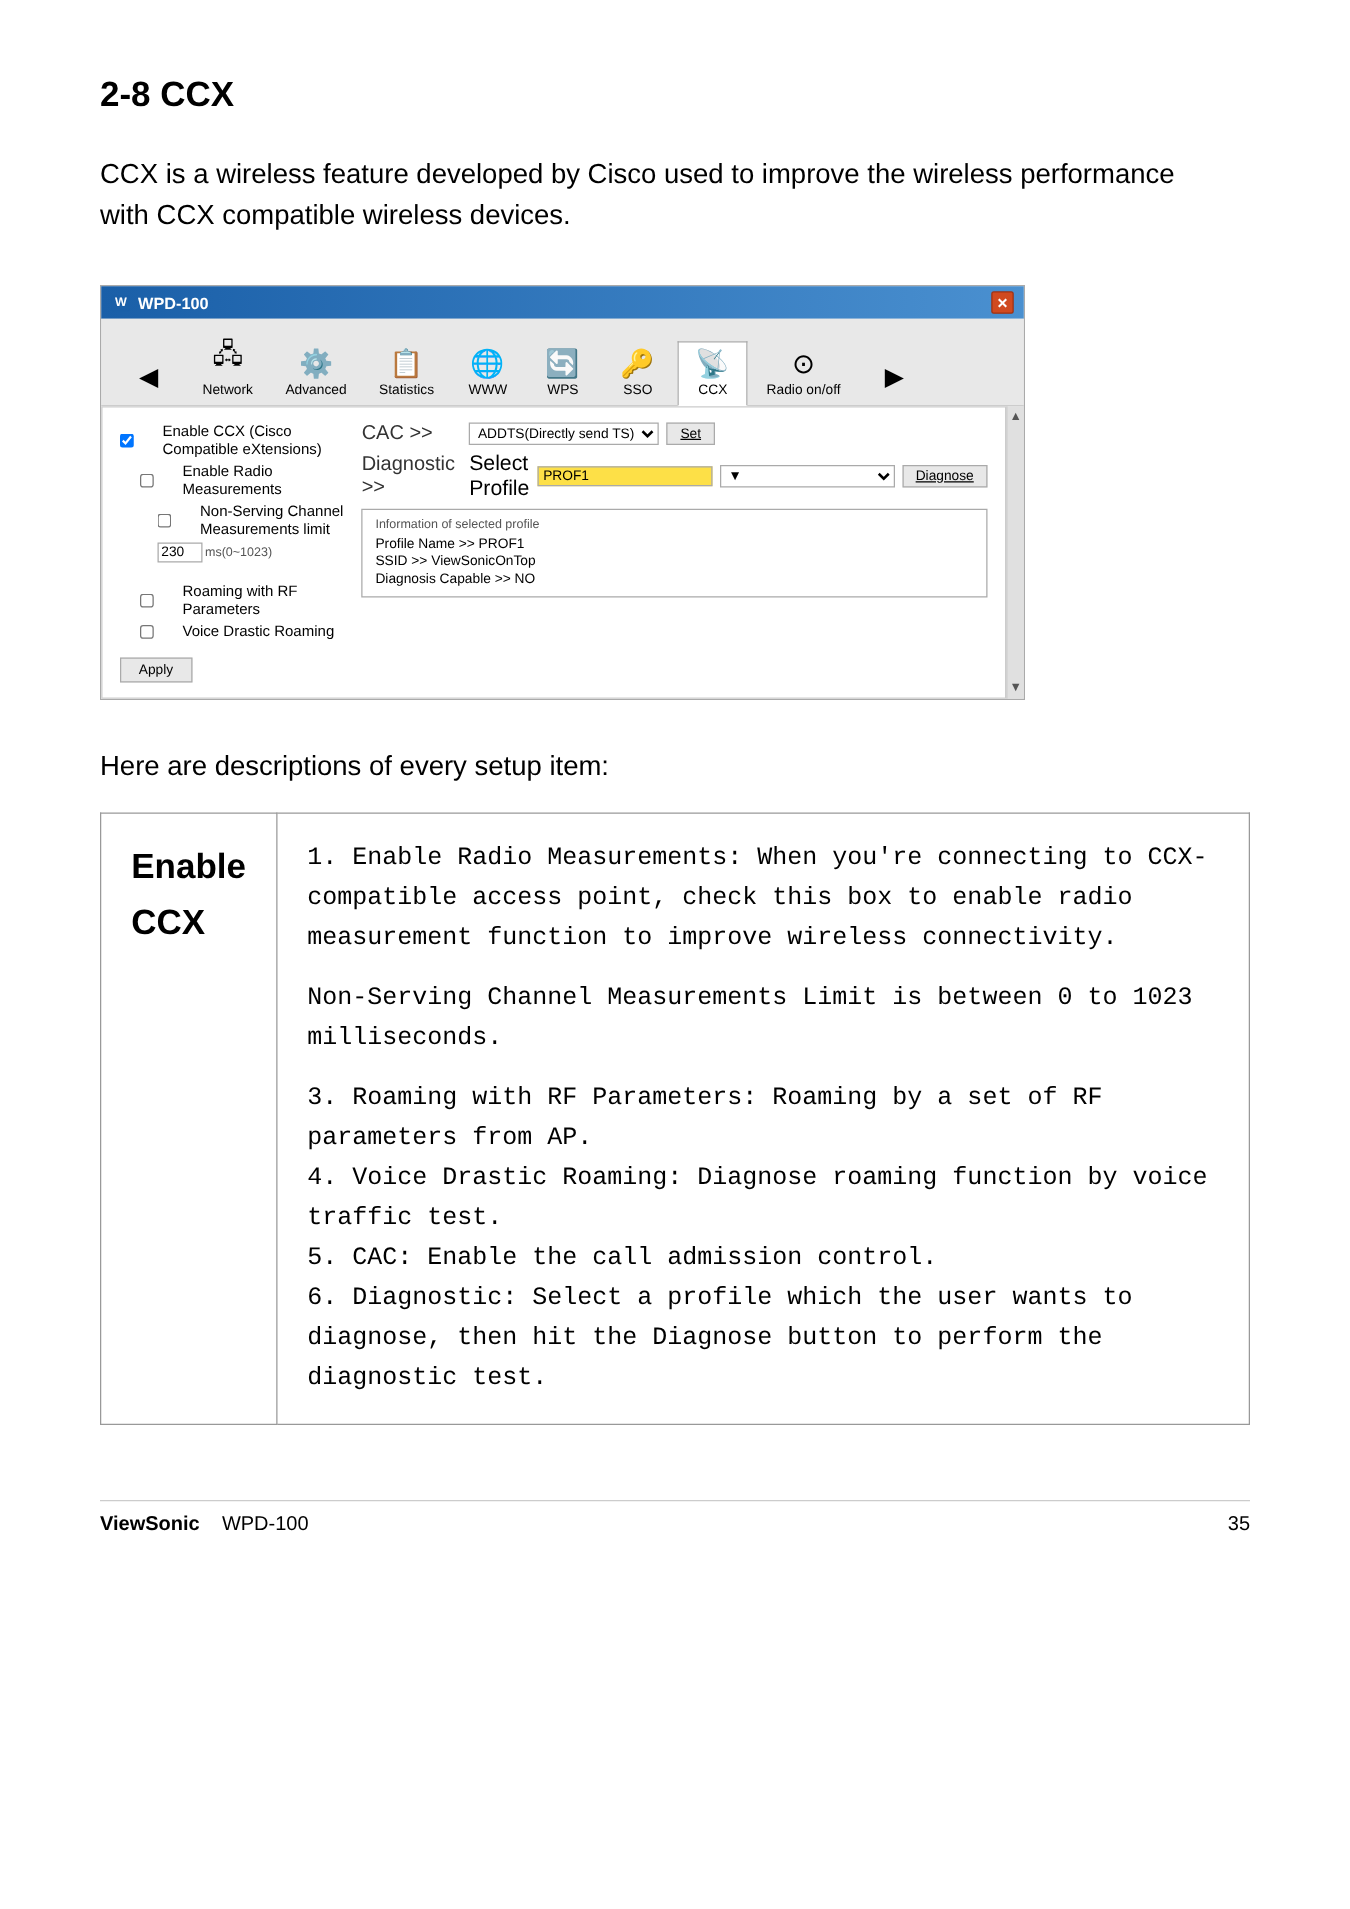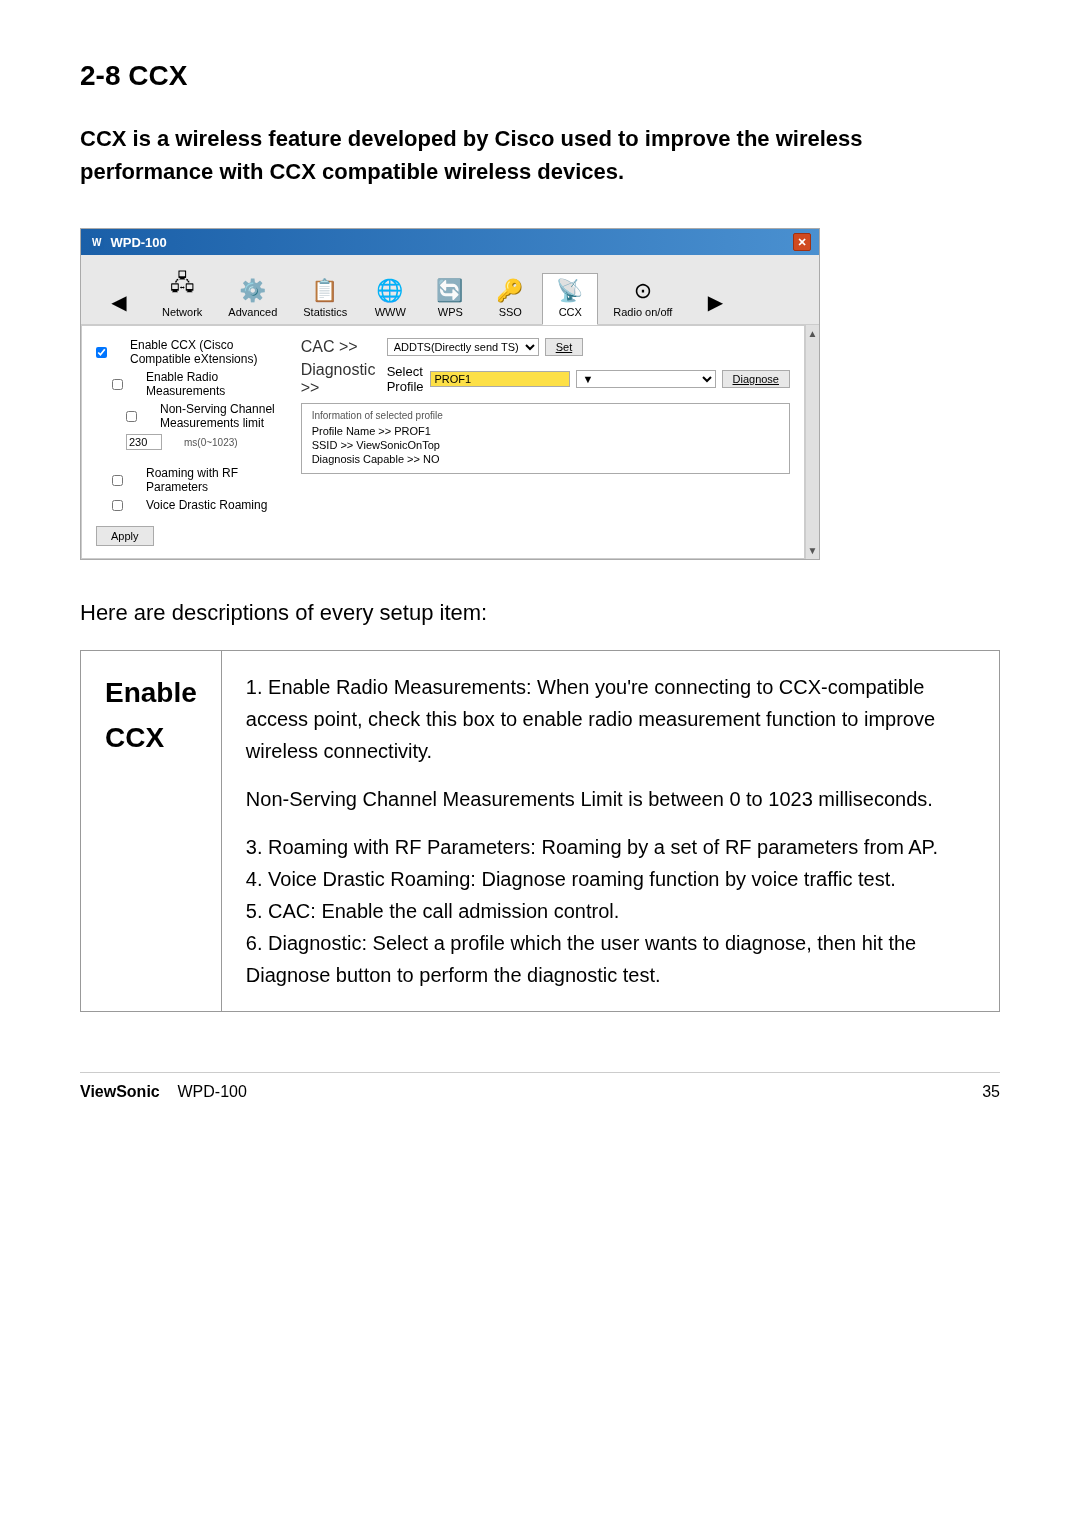--- a/index.html
+++ b/index.html
@@ -16,21 +16,20 @@
       font-size: 28px;
       font-weight: bold;
       margin-bottom: 30px;
     }
 
     .intro-text {
       font-size: 22px;
       line-height: 1.5;
       margin-bottom: 40px;
       max-width: 860px;
-      font-weight: bold;
     }
 
     
     .wpd-window {
       border: 1px solid #aaa;
       width: 740px;
       margin-bottom: 40px;
       background: #f0f0f0;
     }
 
@@ -143,21 +142,21 @@
       width: 11px;
       height: 11px;
     }
 
     .indent-1 { padding-left: 16px; }
     .indent-2 { padding-left: 30px; }
 
     .input-row {
       display: flex;
       align-items: center;
-      gap: 22px;
+      gap: 2px;
       margin: 4px 0 4px 30px;
     }
 
     .input-small {
       width: 36px;
       font-size: 11px;
       border: 1px solid #aaa;
       padding: 1px 2px;
     }
 
@@ -270,20 +269,21 @@
 
     .desc-table td:first-child {
       width: 140px;
       font-size: 28px;
       font-weight: bold;
       vertical-align: top;
     }
 
     .desc-content p {
       margin-bottom: 16px;
+      font-family: Liberation Mono, monospace;
     }
 
     .desc-content p:last-child {
       margin-bottom: 0;
     }
 
     
     .footer {
       margin-top: 60px;
       display: flex;
@@ -397,21 +397,21 @@
         <div class="ccx-right">
           <div class="form-row">
             <span class="form-label">CAC &gt;&gt;</span>
             <select class="form-select">
               <option>ADDTS(Directly send TS)</option>
             </select>
             <button class="set-btn">Set</button>
           </div>
           <div class="form-row">
             <span class="form-label">Diagnostic &gt;&gt;</span>
-            <span style="font-size:13px;">Select Profile</span>
+            <span style="font-size:17px;">Select Profile</span>
             <input type="text" class="form-input" style="width: 50px;" value="PROF1">
             <select class="form-select" style="width:20px;">
               <option>▼</option>
             </select>
             <button class="diagnose-btn">Diagnose</button>
           </div>
 
           <div class="info-box">
             <div class="info-box-title">Information of selected profile</div>
             <div class="info-line">Profile Name &gt;&gt; PROF1</div>

